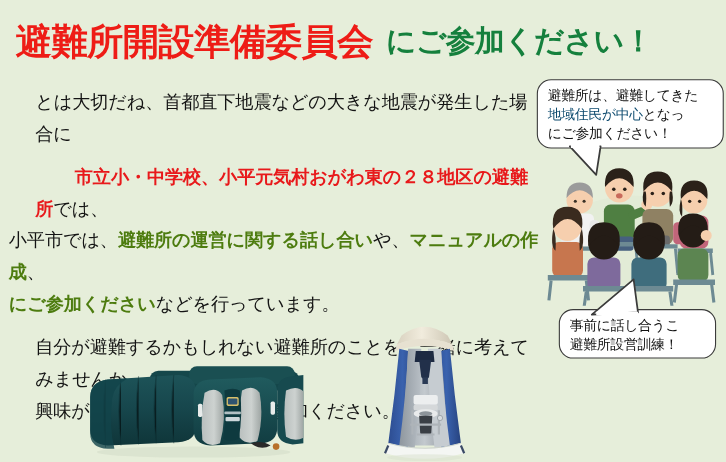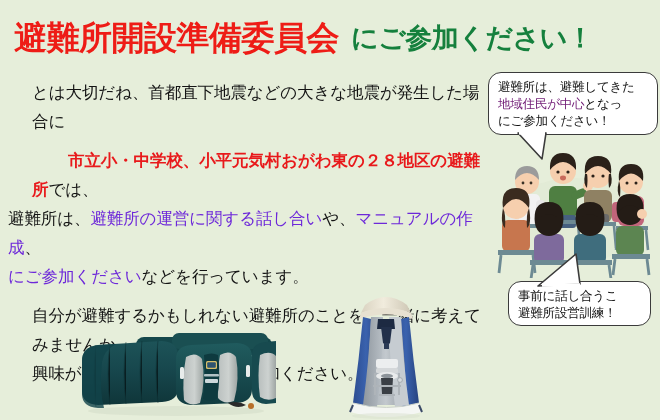--- a/index.html
+++ b/index.html
@@ -55,21 +55,21 @@
     width: 482px;
     font-size: 16.5px;
     line-height: 29px;
     color: #141414;
     letter-spacing: -0.1px;
   }
   .para { margin: 0 0 1px 0; }
   .para + .para { margin-top: 10px; }
   .indent { padding-left: 24px; }
   .em-red { color: #e8191b; font-weight: bold; margin-left: 36px; }
-  .em-teal { color: #6d28d9; }
+  .em-teal { color: #4d7c0f; font-weight: bold; }
   .blk { color: #141414; }
 
   
   #discussion-illustration {
     position: absolute;
     left: 492px;
     top: 142px;
     width: 166px;
     height: 136px;
   }
@@ -93,21 +93,21 @@
     top: 72px;
     width: 170px;
     height: 63px;
   }
   #bubble-bottom {
     left: 508px;
     top: 281px;
     width: 143px;
     height: 45px;
   }
-  .bubble .b-red { color: #701a75; }
+  .bubble .b-red { color: #0c4a6e; }
   .bubble-tail { position: absolute; }
 
   
   #photo-tent-green {
     position: absolute;
     left: 76px;
     top: 327px;
     width: 200px;
     height: 90px;
   }
@@ -132,21 +132,21 @@
 
     <div class="para">
       <div class="indent">とは大切だね、首都直下地震などの大きな地震が発生した場合に</div>
     </div>
 
     <div class="para">
       <div class="indent">
         <span class="em-red">市立小・中学校、小平元気村おがわ東の２８地区の避難所</span><span class="blk">では、</span>
       </div>
       <div>
-        <span class="blk">避難所は、</span><span class="em-teal">避難所の運営に関する話し合い</span><span class="blk">や、</span><span class="em-teal">マニュアルの作成</span><span class="blk">、</span>
+        <span class="blk">小平市では、</span><span class="em-teal">避難所の運営に関する話し合い</span><span class="blk">や、</span><span class="em-teal">マニュアルの作成</span><span class="blk">、</span>
       </div>
       <div>
         <span class="em-teal">にご参加ください</span><span class="blk">などを行っています。</span>
       </div>
     </div>
 
     <div class="para">
       <div class="indent">自分が避難するかもしれない避難所のことを、一緒に考えてみませんか。</div>
       <div class="indent">興味がある方は、是非一度ご参加ください。</div>
     </div>

